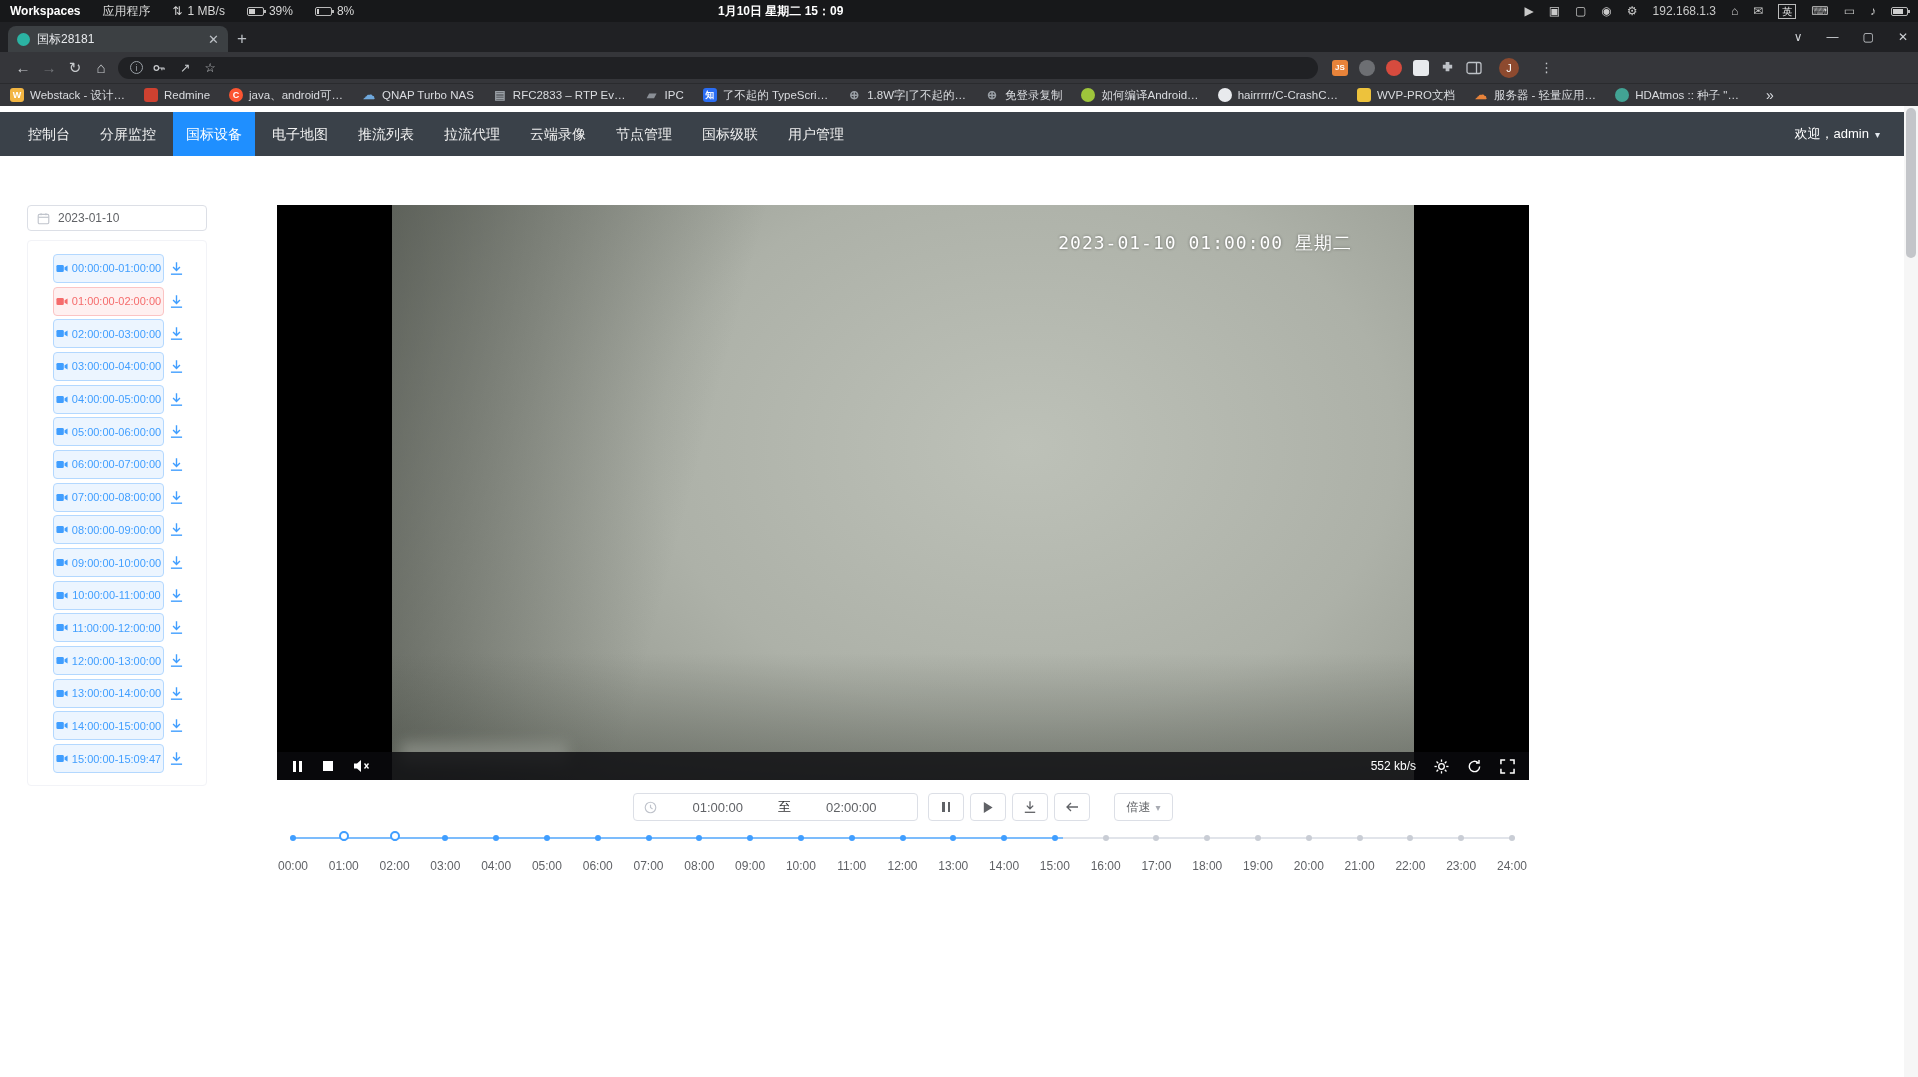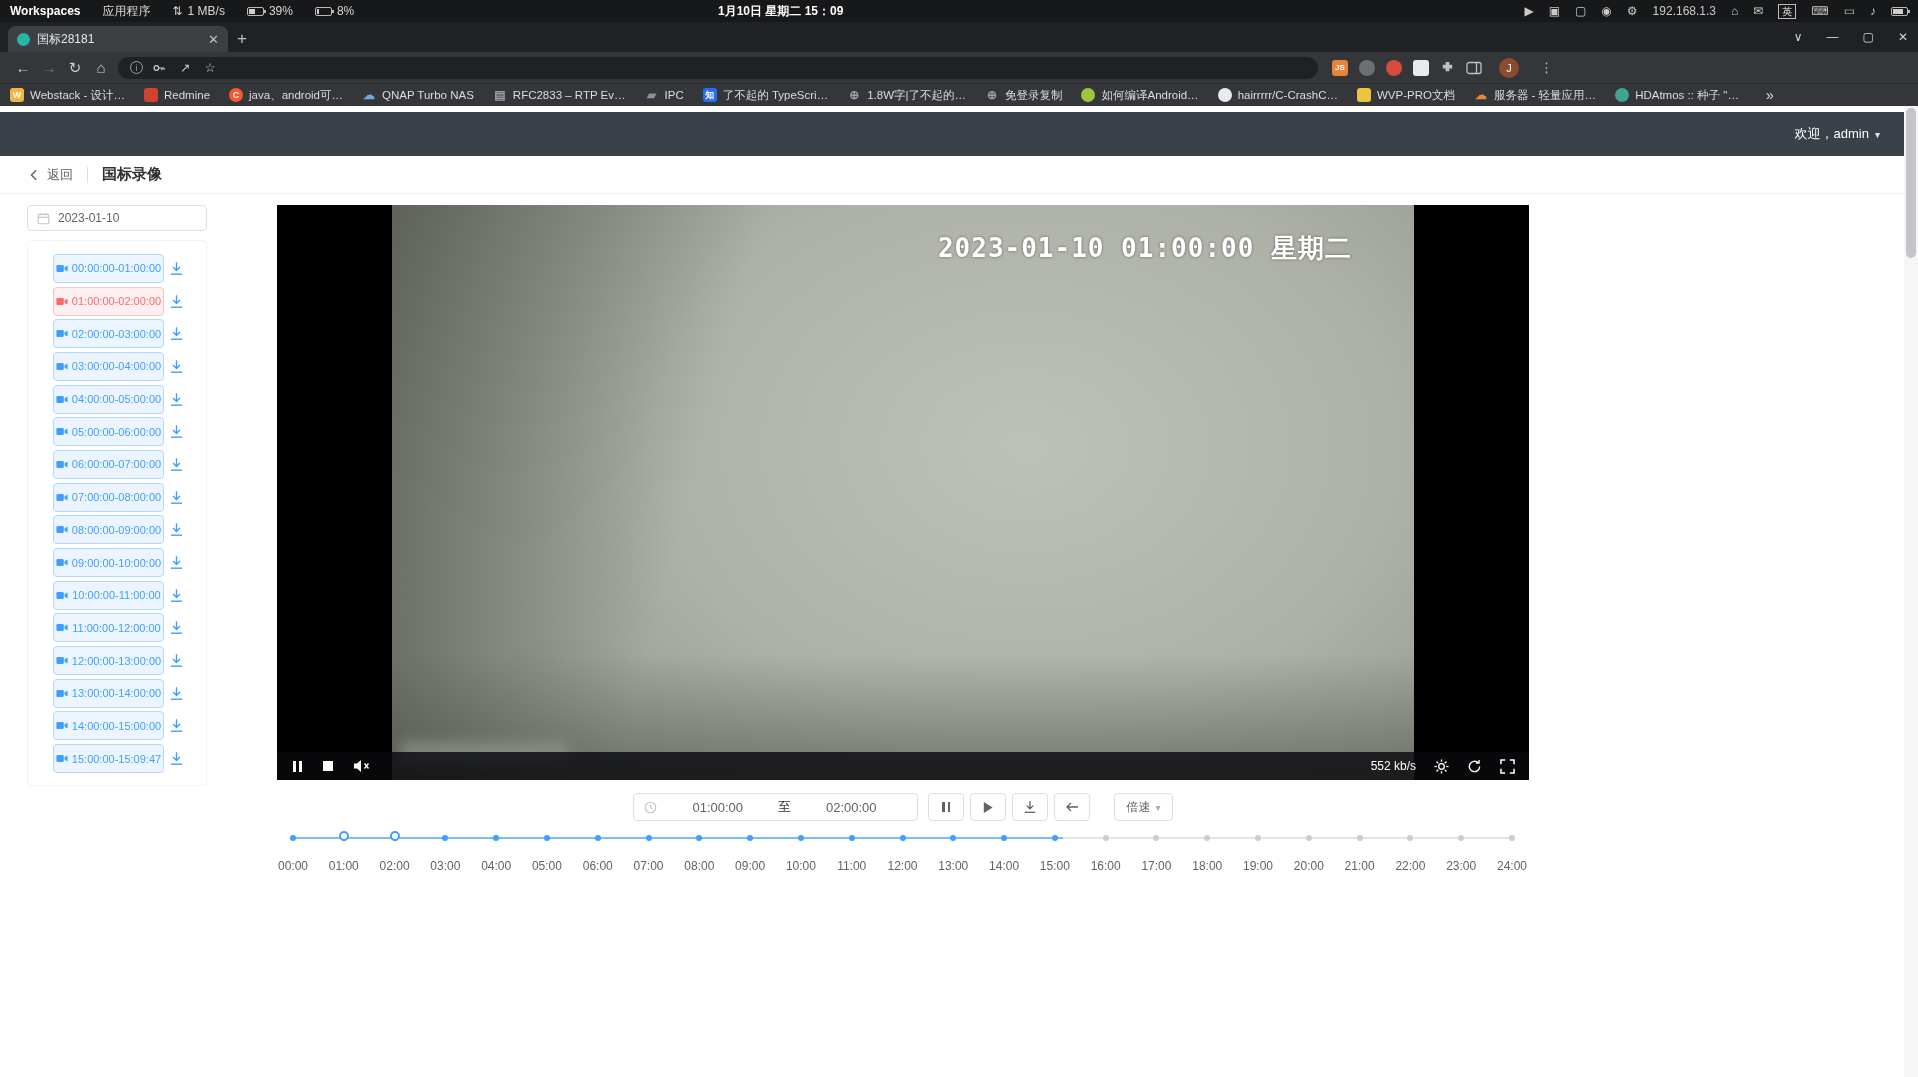--- a/index.html
+++ b/index.html
@@ -86,21 +86,21 @@
               gap:4px; font-family:"Liberation Sans",sans-serif; }
   .seg-chip.selected { border-color:#fbc4c4; background:#fef0f0; color:#f56c6c; }
   .dl-btn { border:none; background:none; color:#409eff; display:flex; align-items:center; }
 
   .player { position:absolute; top:99px; left:277px; width:1252px; height:575px; background:#000; }
   .video-frame { position:absolute; left:115px; right:115px; top:0; bottom:0; overflow:hidden;
     background:
       linear-gradient(to top, rgba(73,78,70,.55) 0%, rgba(73,78,70,0) 22%),
       linear-gradient(105deg, rgba(66,70,64,.6) 0%, rgba(66,70,64,0) 32%),
       radial-gradient(95% 125% at 62% 42%, #bdc1b8 0%, #adb1a8 38%, #969a91 62%, #7c8077 82%, #666a62 100%); }
-  .osd { position:absolute; top:26px; right:62px; color:#fff; font-size:26px; font-weight:bold;
+  .osd { position:absolute; top:26px; right:62px; color:#fff; font-size:18px; font-weight:normal;
          font-family:"DejaVu Sans Mono", monospace; letter-spacing:1px; text-shadow:0 0 3px rgba(0,0,0,.45); }
   .blur-mark { position:absolute; left:8px; bottom:16px; width:168px; height:22px; background:#90948c;
                opacity:.75; filter:blur(7px); border-radius:4px; }
   .player-bar { position:absolute; left:0; right:0; bottom:0; height:28px; background:rgba(10,10,13,.82);
                 display:flex; align-items:center; padding:0 14px; gap:20px; }
   .pb-ic { display:flex; align-items:center; justify-content:center; color:#fff; background:none; border:none; }
   .pbar { display:inline-block; width:3px; height:11px; background:#fff; margin:0 1.5px; }
   .pstop { display:inline-block; width:10px; height:10px; background:#fff; }
   .pb-right { margin-left:auto; display:flex; align-items:center; gap:18px; color:#fff; font-size:12px; }
 
@@ -285,36 +285,38 @@
         <span class="bm-ic round" style="background: rgb(66, 163, 148);"></span>
         <span class="bm-label">HDAtmos :: 种子 "…</span>
       </div>
     </div>
   <span class="bm-more">»</span>
 </div>
 
 <div class="page">
 
   <div class="appnav">
+    <div style="display:flex;align-items:center;height:44px">
+        <div class="nav-item">控制台</div>
+        <div class="nav-item">分屏监控</div>
+        <div class="nav-item active">国标设备</div>
+        <div class="nav-item">电子地图</div>
+        <div class="nav-item">推流列表</div>
+        <div class="nav-item">拉流代理</div>
+        <div class="nav-item">云端录像</div>
+        <div class="nav-item">节点管理</div>
+        <div class="nav-item">国标级联</div>
+        <div class="nav-item">用户管理</div>
+      </div>
     <div class="nav-welcome">
       <span>欢迎，admin</span>
       <span class="caret">▾</span>
     </div>
   </div>
 
-  <div class="page-header">
-    <span class="back-link">
-      <svg width="14" height="14" viewBox="0 0 16 16">
-          <path d="M10.5 2.5L5 8l5.5 5.5" fill="none" stroke="#606266" stroke-width="1.6"></path>
-        </svg>
-      <span>返回</span>
-    </span>
-    <span class="hdr-div"></span>
-    <span class="page-title">国标录像</span>
-  </div>
 
   <div class="date-input">
     <svg width="13" height="13" viewBox="0 0 16 16">
         <rect x="1.5" y="3" width="13" height="11.5" rx="1.5" fill="none" stroke="#c0c4cc" stroke-width="1.4"></rect>
         <line x1="1.5" y1="6.5" x2="14.5" y2="6.5" stroke="#c0c4cc" stroke-width="1.4"></line>
         <line x1="5" y1="1.5" x2="5" y2="4" stroke="#c0c4cc" stroke-width="1.4"></line>
         <line x1="11" y1="1.5" x2="11" y2="4" stroke="#c0c4cc" stroke-width="1.4"></line>
       </svg>
     <span>2023-01-10</span>
   </div>

